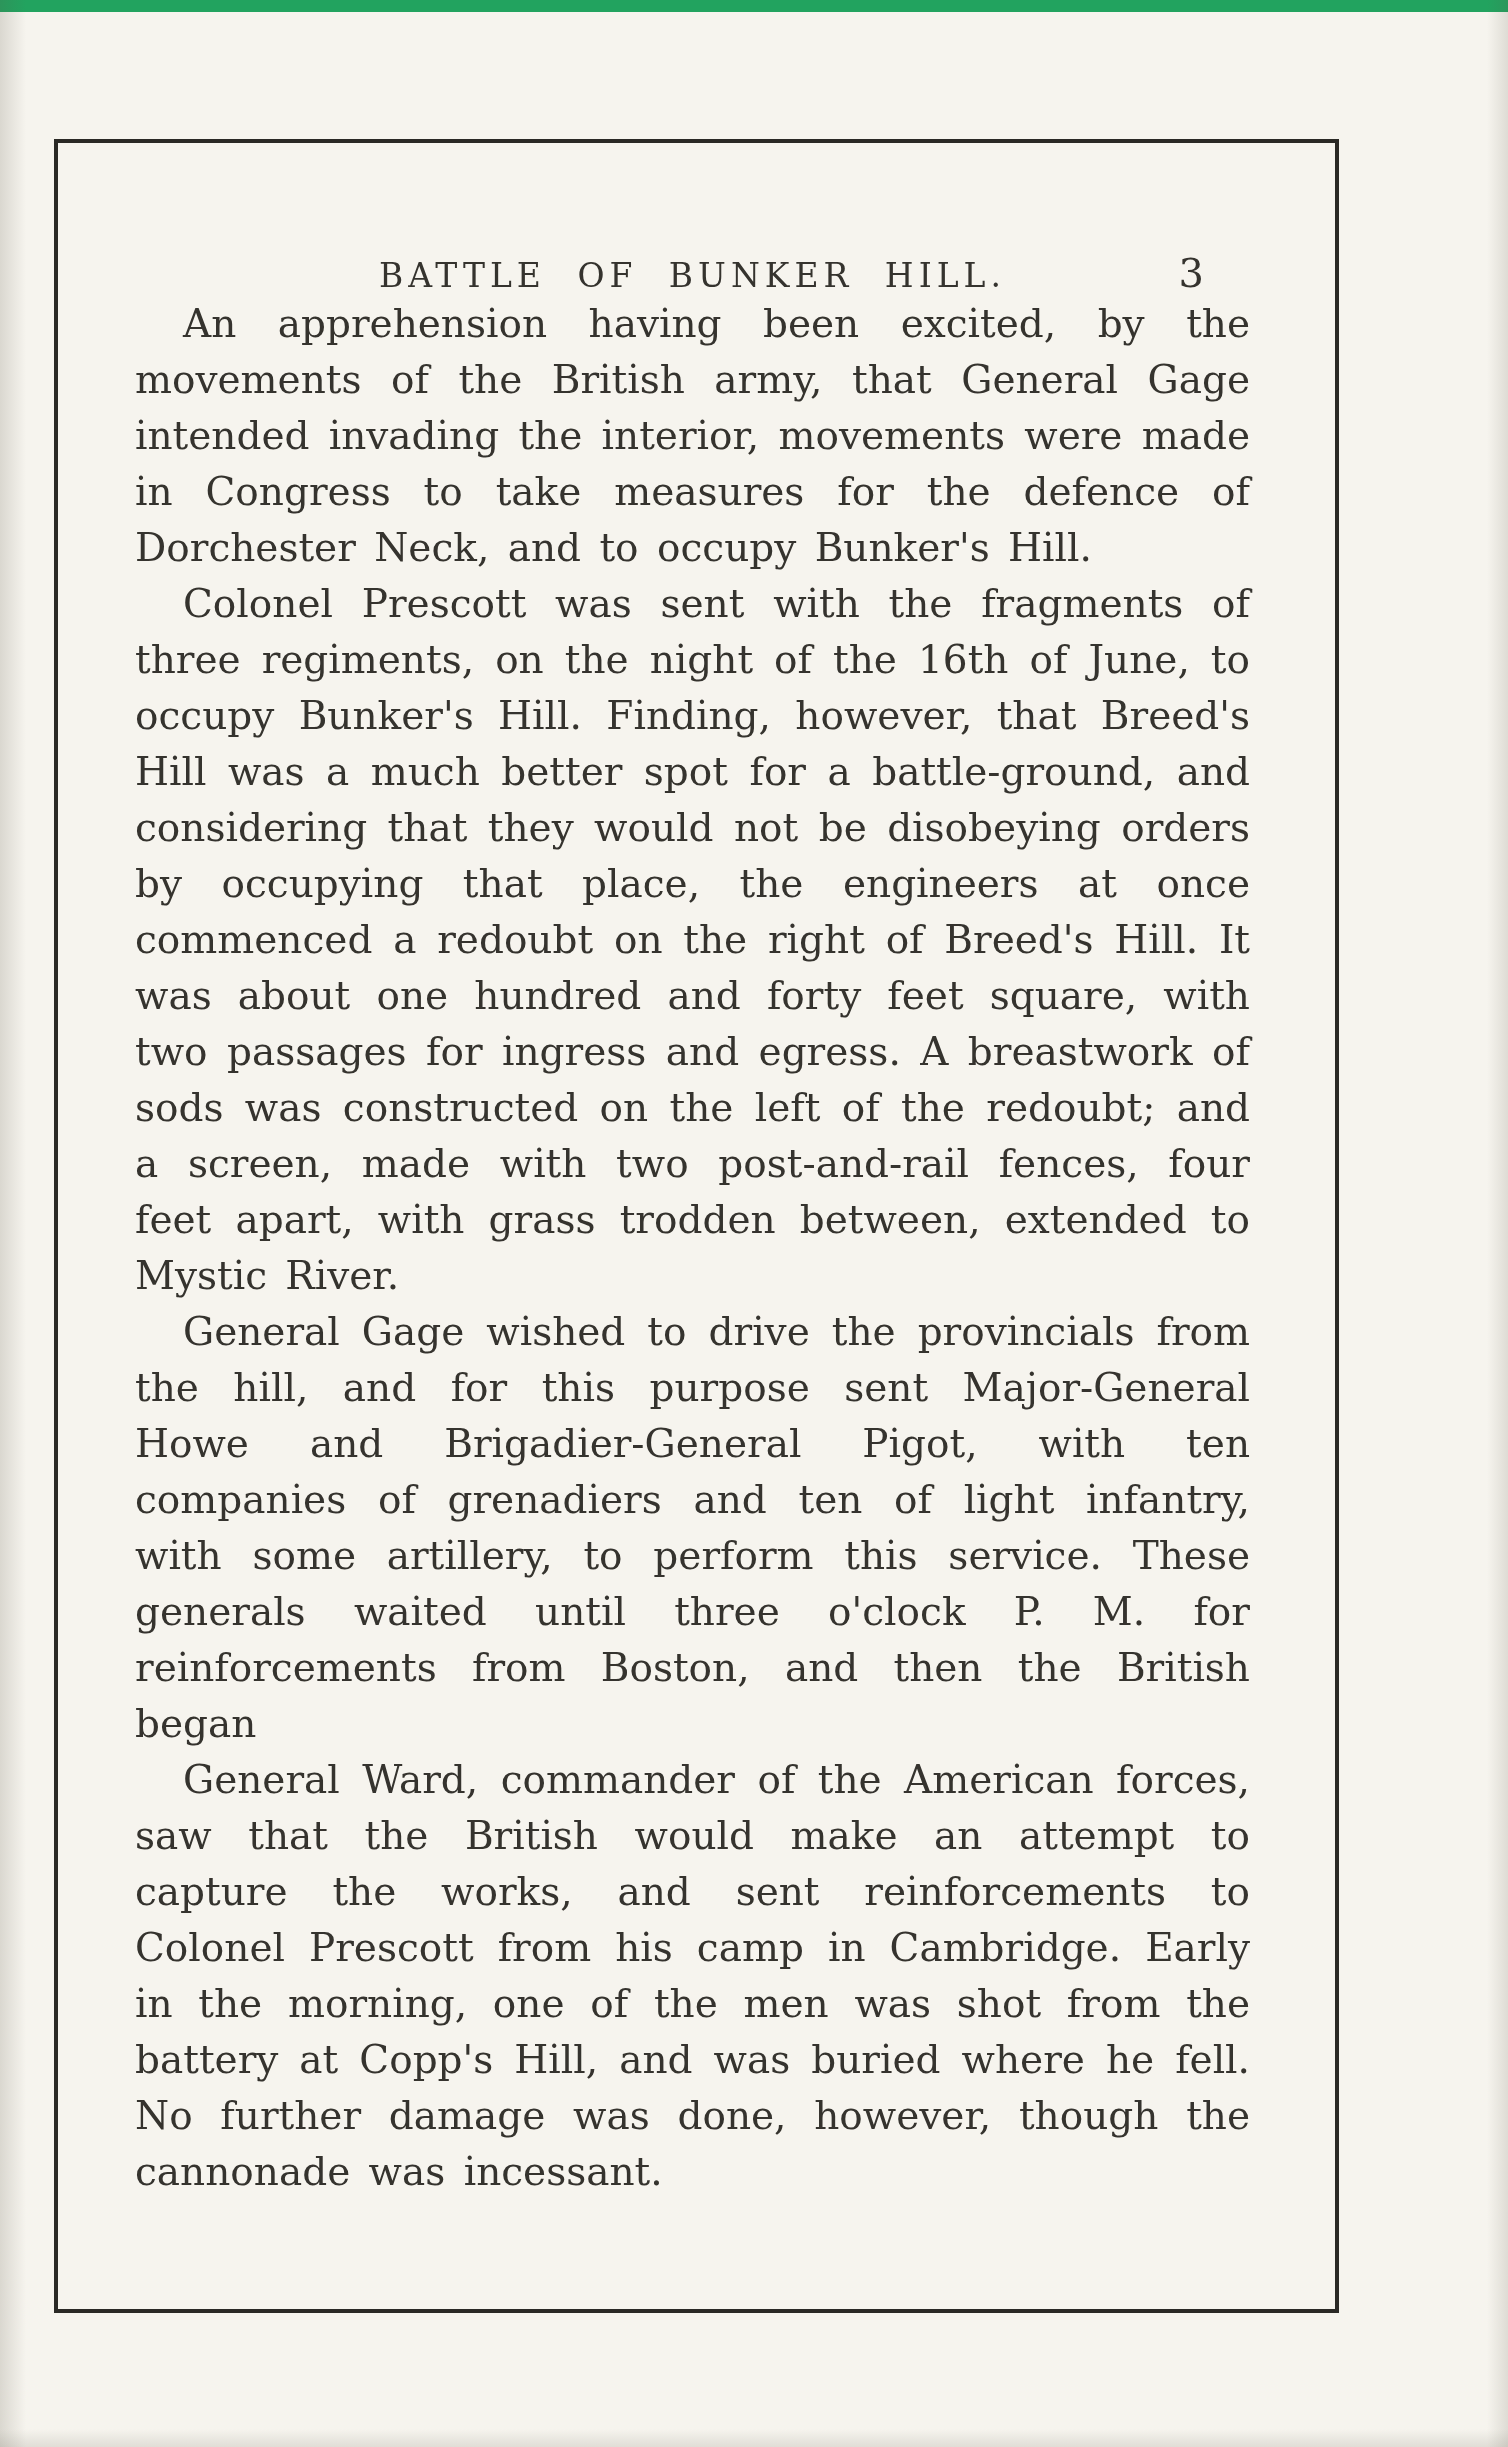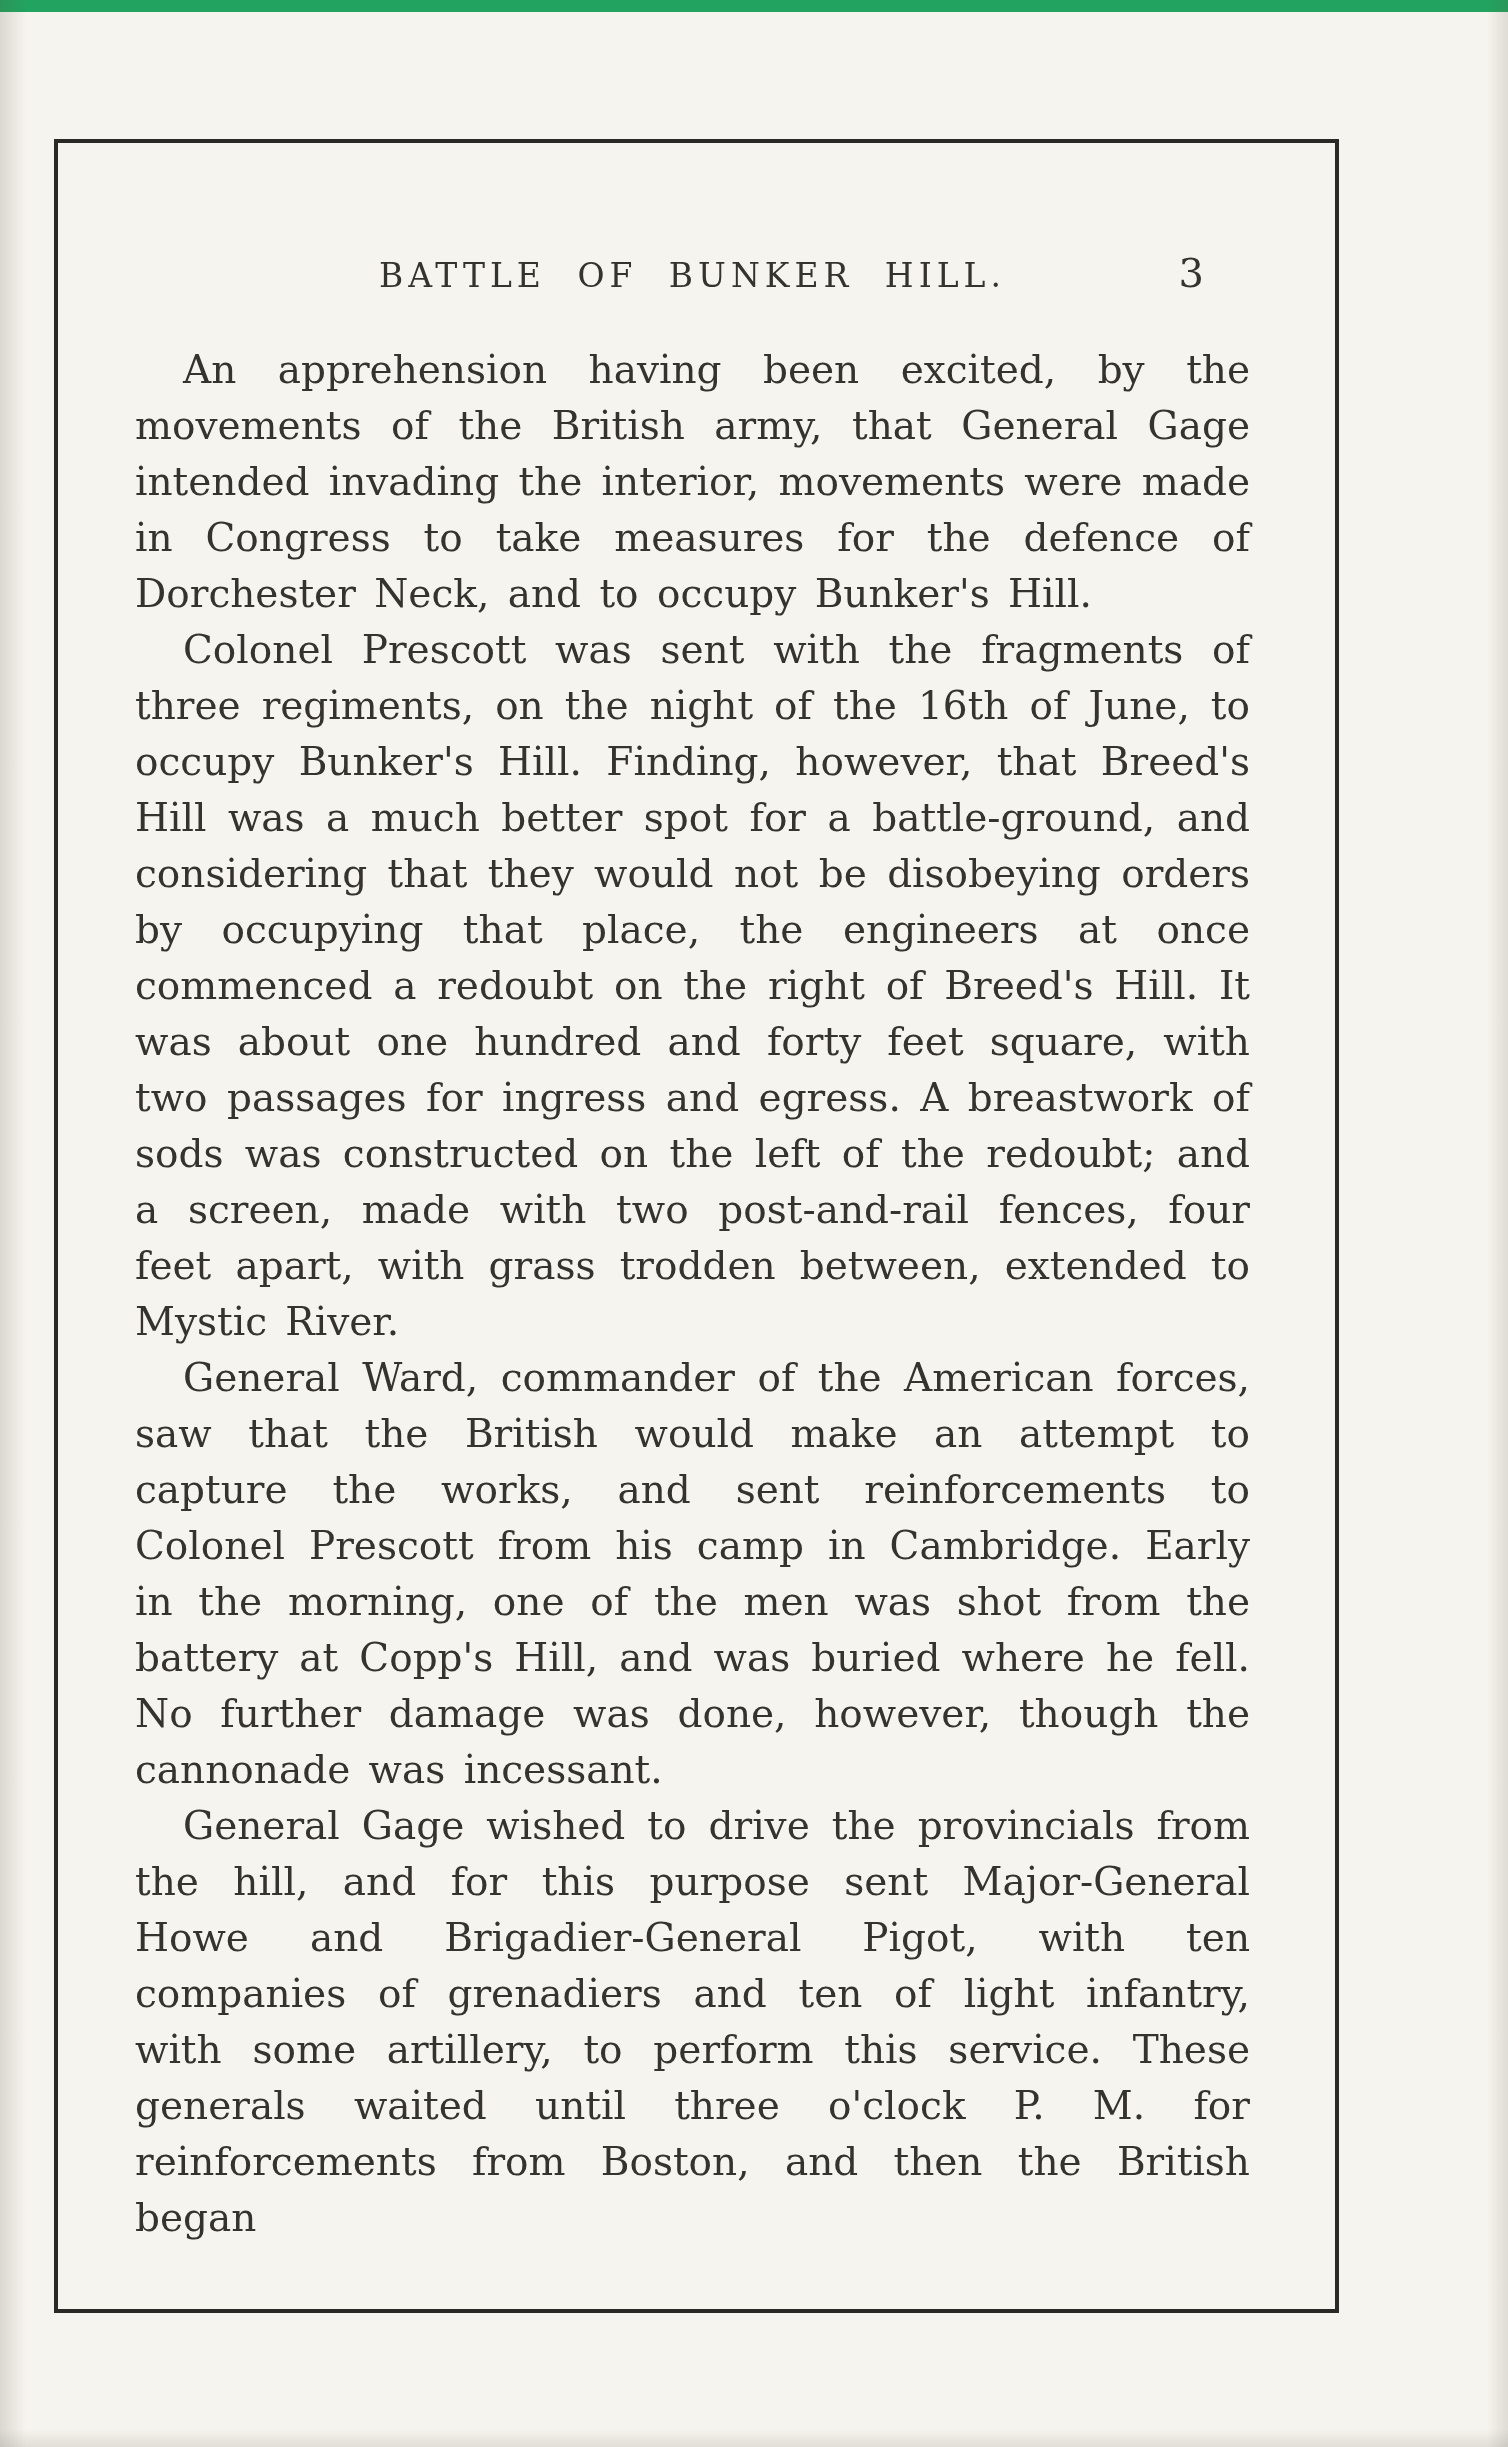--- a/index.html
+++ b/index.html
@@ -63,21 +63,20 @@
     word-spacing:16px;
     white-space:nowrap;
   }
   .page-number{
     grid-column:3;
     justify-self:end;
     font-size:40px;
     padding-right:46px;
   }
   .body-text{
-    margin-top:46px;
     color:var(--ink);
   }
   .body-text p{
     margin:0;
     text-indent:48px;
     text-align:justify;
     font-size:39px;
     line-height:56px;
     word-spacing:6px;
   }
@@ -91,17 +90,17 @@
 <div class="edge-shade-bottom"></div>
 
 <div class="page-frame">
   <div class="running-header">
     <span class="header-title">BATTLE OF BUNKER HILL.</span>
     <span class="page-number">3</span>
   </div>
   <div class="body-text">
     <p>An apprehension having been excited, by the movements of the British army, that General Gage intended invading the interior, movements were made in Congress to take measures for the defence of Dorchester Neck, and to occupy Bunker's Hill.</p>
     <p>Colonel Prescott was sent with the fragments of three regiments, on the night of the 16th of June, to occupy Bunker's Hill. Finding, however, that Breed's Hill was a much better spot for a battle-ground, and considering that they would not be disobeying orders by occupying that place, the engineers at once commenced a redoubt on the right of Breed's Hill. It was about one hundred and forty feet square, with two passages for ingress and egress. A breastwork of sods was constructed on the left of the redoubt; and a screen, made with two post-and-rail fences, four feet apart, with grass trodden between, extended to Mystic River.</p>
+    <p>General Gage wished to drive the provincials from the hill, and for this purpose sent Major-General Howe and Brigadier-General Pigot, with ten companies of grenadiers and ten of light infantry, with some artillery, to perform this service. These generals waited until three o'clock P. M. for reinforcements from Boston, and then the British began</p>
     <p>General Ward, commander of the American forces, saw that the British would make an attempt to capture the works, and sent reinforcements to Colonel Prescott from his camp in Cambridge. Early in the morning, one of the men was shot from the battery at Copp's Hill, and was buried where he fell. No further damage was done, however, though the cannonade was incessant.</p>
-    <p>General Gage wished to drive the provincials from the hill, and for this purpose sent Major-General Howe and Brigadier-General Pigot, with ten companies of grenadiers and ten of light infantry, with some artillery, to perform this service. These generals waited until three o'clock P. M. for reinforcements from Boston, and then the British began</p>
   </div>
 </div>
 
 
 </body></html>

